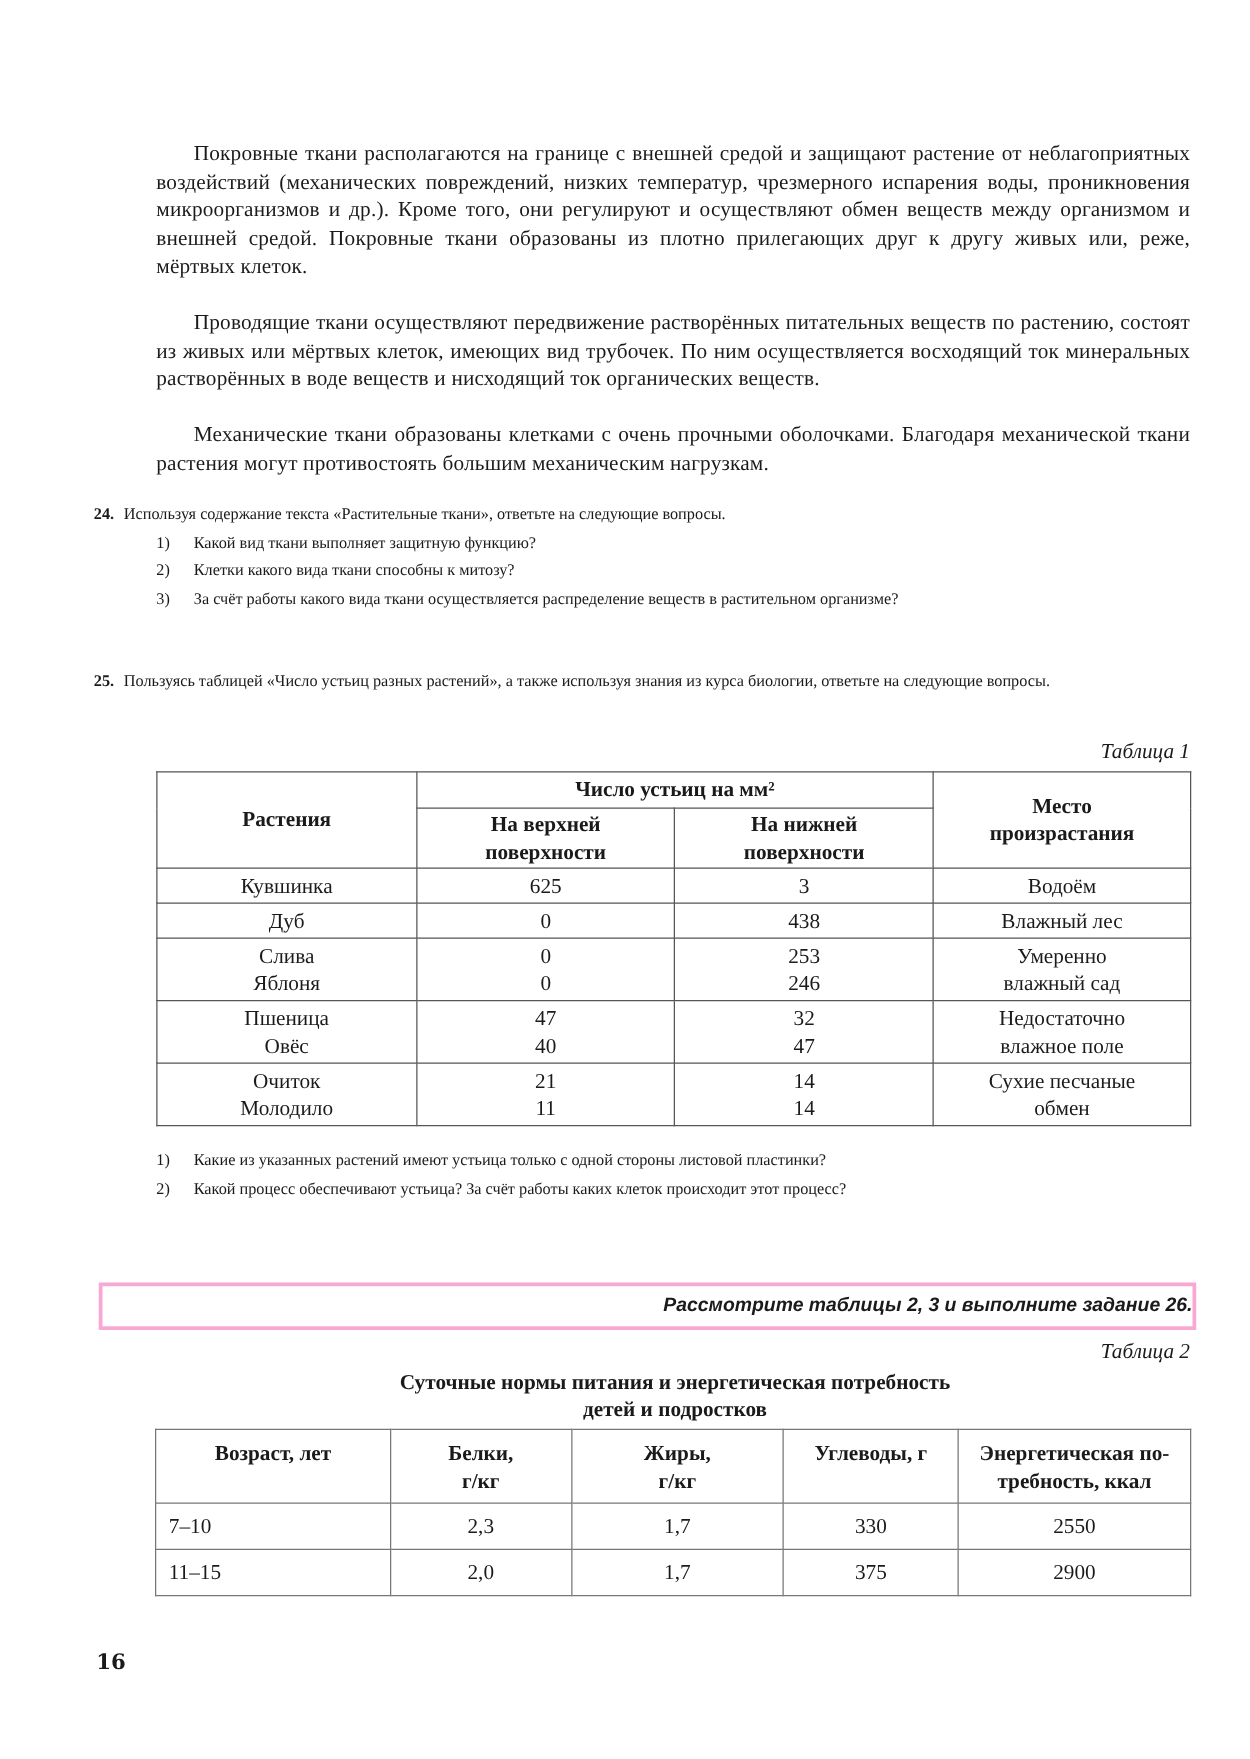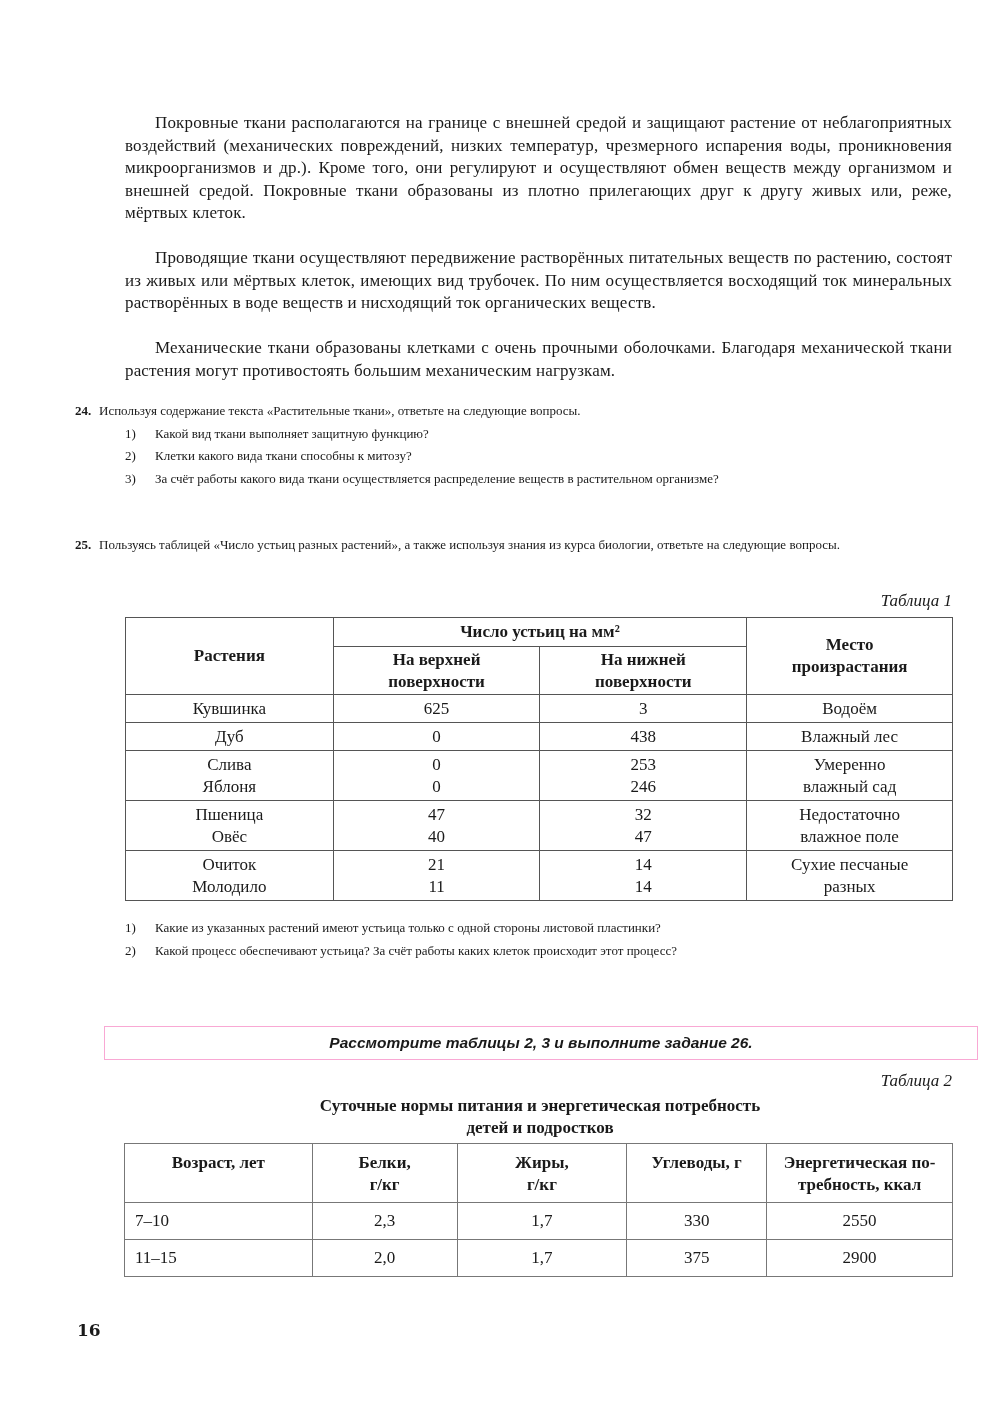--- a/index.html
+++ b/index.html
@@ -43,23 +43,23 @@
   table.t2 { left: 124px; top: 1143px; width: 829px; }
   table.t2 td, table.t2 th {
     border: 1px solid #777; text-align: center; padding: 0 4px;
     line-height: 22px;
   }
   table.t2 th { font-weight: bold; vertical-align: top; padding-top: 8px; padding-bottom: 6px; }
   table.t2 td { height: 36px; }
   table.t2 td.left { text-align: left; padding-left: 10px; }
   .notice {
     position: absolute; left: 79px; top: 1026px; width: 872px; height: 32px;
-    border: 1px solid #f9a8d4; text-align: center;
+    border: 3px solid #f9a8d4; text-align: right;
     font-family: "Liberation Sans", "DejaVu Sans", sans-serif;
-    font-weight: bold; font-style: italic; font-size: 15.5px; line-height: 32px; margin-left: 25px;
+    font-weight: bold; font-style: italic; font-size: 15.5px; line-height: 32px;
   }
   .t2title {
     position: absolute; left: 200px; width: 680px; top: 1095px; text-align: center;
     font-family: "Liberation Serif", "DejaVu Serif", serif; font-weight: bold;
     font-size: 17px; line-height: 22px;
   }
   .pagenum {
     position: absolute; left: 77px; top: 1320px; font-weight: bold;
     font-family: "DejaVu Serif", serif; font-size: 17px;
   }
@@ -128,21 +128,21 @@
     <tr style="height:50px;">
       <td><span>Пшеница</span><br><span>Овёс</span></td>
       <td><span>47</span><br><span>40</span></td>
       <td><span>32</span><br><span>47</span></td>
       <td><span>Недостаточно</span><br><span>влажное поле</span></td>
     </tr>
     <tr style="height:50px;">
       <td><span>Очиток</span><br><span>Молодило</span></td>
       <td><span>21</span><br><span>11</span></td>
       <td><span>14</span><br><span>14</span></td>
-      <td><span>Сухие песчаные</span><br><span>разных</span></td>
+      <td><span>Сухие песчаные</span><br><span>обмен</span></td>
     </tr>
   </tbody>
     </table>
 
   <div class="task" style="top:917px;">
     <ol style="margin-left:50px;">
       <li><span class="ln">1)</span><span>Какие из указанных растений имеют устьица только с одной стороны листовой пластинки?</span></li>
       <li><span class="ln">2)</span><span>Какой процесс обеспечивают устьица? За счёт работы каких клеток происходит этот процесс?</span></li>
     </ol>
   </div>

